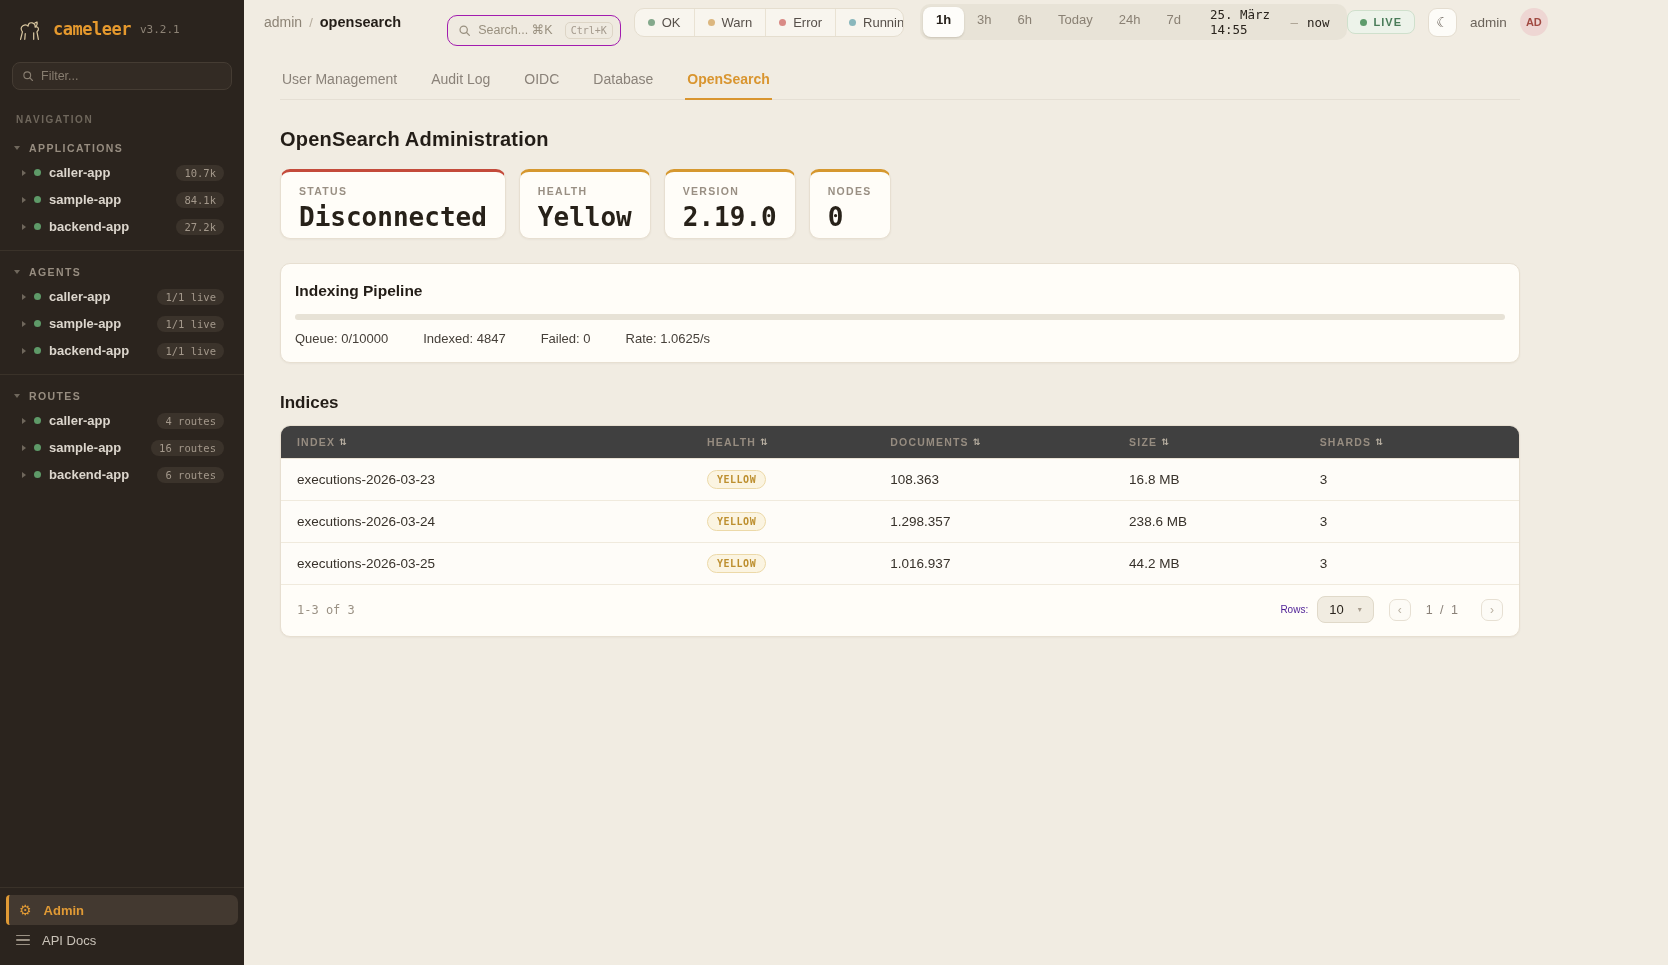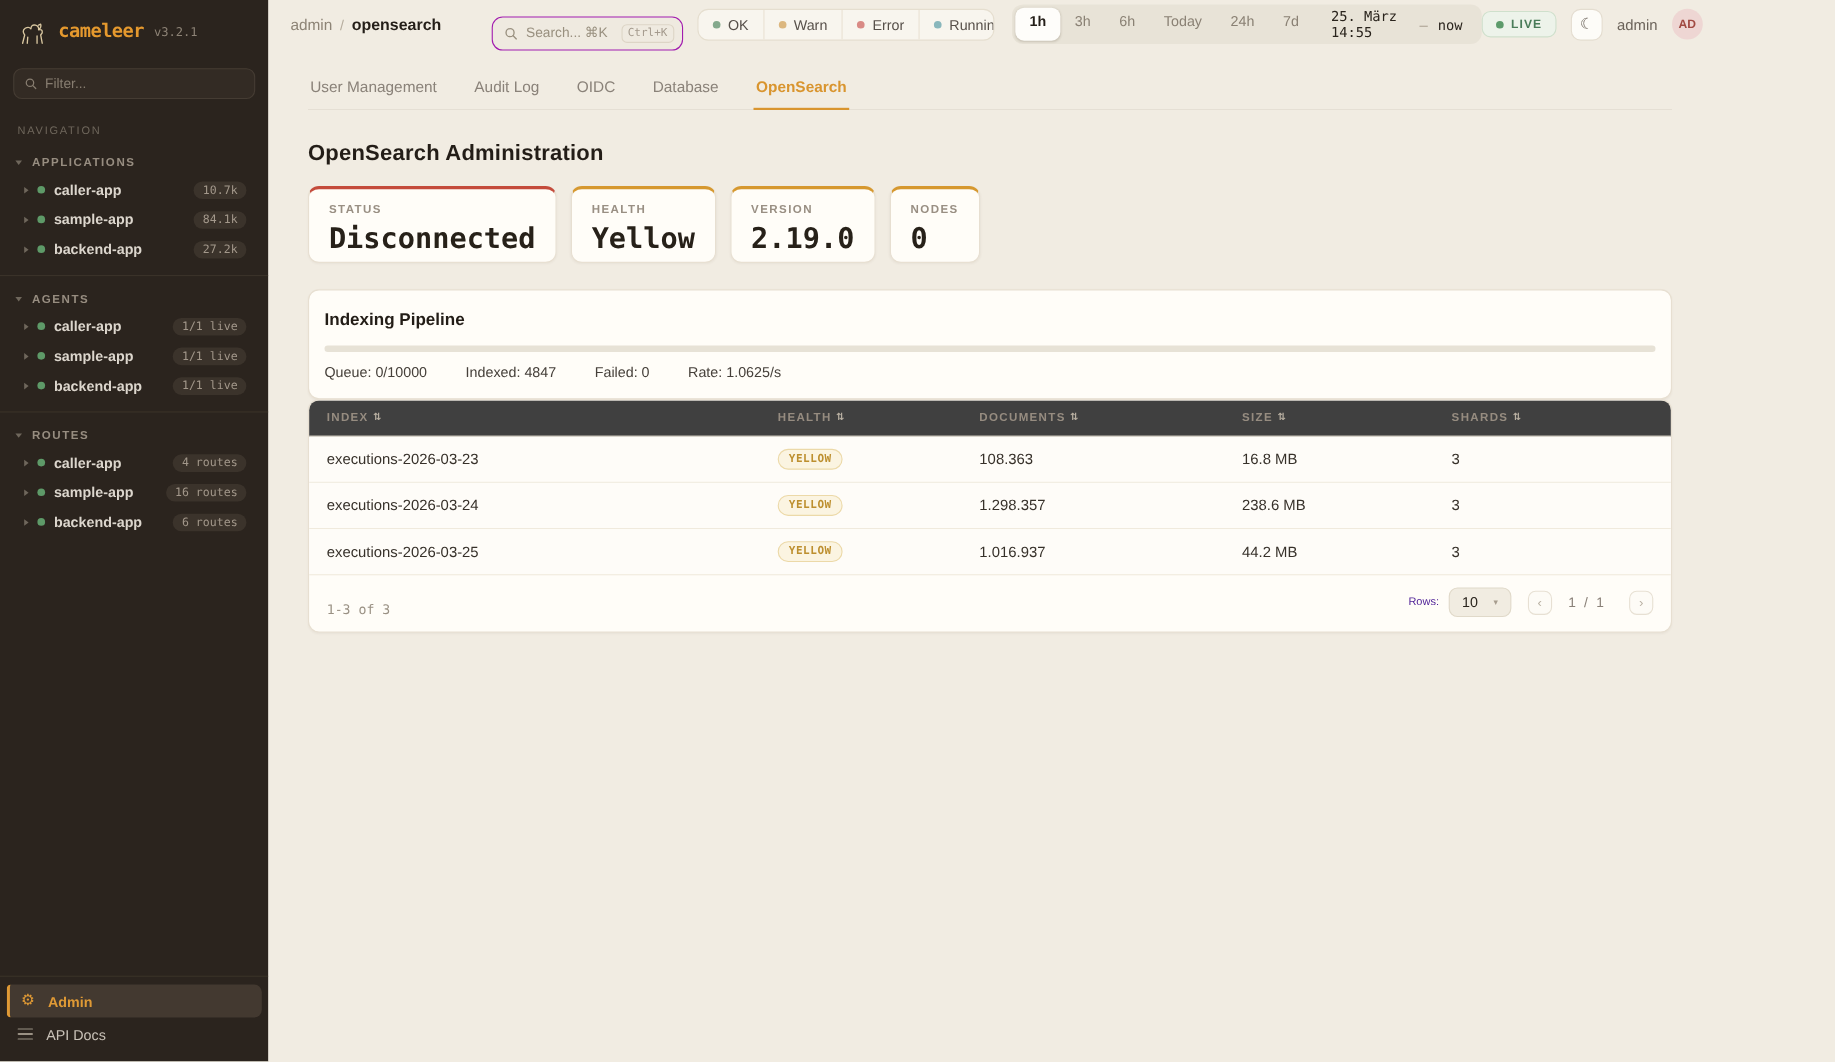--- a/index.html
+++ b/index.html
@@ -11,21 +11,21 @@
   
   .sidebar { width:244px; min-width:244px; background:#2b241e; display:flex; flex-direction:column; color:#d6d0c8; }
   .logo-row { display:flex; align-items:center; gap:9px; padding:14px 14px 12px 14px; }
   .logo-row svg { width:30px; height:30px; }
   .logo-name { font-family:"DejaVu Sans Mono","Liberation Mono",monospace; font-weight:bold; font-size:17px; color:#e5992e; letter-spacing:-0.5px; }
   .logo-ver { font-family:"DejaVu Sans Mono","Liberation Mono",monospace; font-size:11px; color:#8d8376; }
   .filter-wrap { margin:6px 12px 10px; background:#332b24; border:1px solid #453c33; border-radius:8px; display:flex; align-items:center; gap:7px; padding:6px 9px; }
   .filter-wrap svg { width:12px; height:12px; flex:0 0 auto; }
   .filter-wrap input { background:transparent; border:none; outline:none; color:#cfc8bd; font-size:12.5px; width:100%; font-family:inherit; }
   .filter-wrap input::placeholder { color:#877d70; }
-  .nav-label { font-size:10px; letter-spacing:1.6px; font-weight:normal; color:#6f675c; padding:14px 16px 4px; }
+  .nav-label { font-size:10px; letter-spacing:1.6px; font-weight:bold; color:#6f675c; padding:14px 16px 4px; }
   .nav-section { margin-top:8px; }
   .section-header { display:flex; align-items:center; gap:9px; padding:5px 14px; cursor:pointer; }
   .caret-down { width:0; height:0; border-left:3.5px solid transparent; border-right:3.5px solid transparent; border-top:4px solid #6f675c; }
   .section-label { font-size:10.5px; letter-spacing:1.4px; font-weight:bold; color:#978d80; }
   .nav-item { display:flex; align-items:center; gap:8px; padding:5px 20px 5px 22px; cursor:pointer; height:27px; }
   .tri-right { width:0; height:0; border-top:3.5px solid transparent; border-bottom:3.5px solid transparent; border-left:4px solid #6f675c; flex:0 0 auto; }
   .dot { width:7px; height:7px; border-radius:50%; background:#5e9a68; flex:0 0 auto; }
   .item-label { font-size:13px; font-weight:600; color:#dcd6cd; flex:1 1 auto; white-space:nowrap; }
   .item-badge { font-family:"DejaVu Sans Mono","Liberation Mono",monospace; font-size:10.5px; color:#a3988b; background:#3b332b; border-radius:999px; padding:2px 8px; white-space:nowrap; }
   .section-divider { height:1px; background:#3a3229; margin:10px 0 2px; }
@@ -85,21 +85,21 @@
 
   .indices-title { font-size:17px; font-weight:bold; color:#231d17; margin:30px 0 12px; }
   .tbl { overflow:hidden; }
   .tbl-header, .tbl-row { display:grid; grid-template-columns:34% 15.2% 19.8% 15.8% 15.2%; align-items:center; }
   .tbl-header { background:#404040; padding:10px 16px; border-bottom:1px solid #eae3d5; }
   .th { font-size:10.5px; letter-spacing:1.2px; font-weight:bold; color:#968c80; display:flex; align-items:center; gap:4px; cursor:pointer; }
   .sort-glyph { font-family:"DejaVu Sans","Liberation Sans",sans-serif; font-size:9px; color:#b9b0a2; }
   .tbl-row { padding:11px 16px; border-bottom:1px solid #f0eadd; background:#fefcf8; cursor:pointer; }
   .td { font-size:13.5px; color:#37312a; }
   .health-badge { display:inline-block; font-family:"DejaVu Sans Mono","Liberation Mono",monospace; font-size:10px; font-weight:bold; letter-spacing:.5px; color:#bd8f2f; background:#fbf4e1; border:1px solid #ecd9a8; border-radius:999px; padding:3px 9px; }
-  .tbl-footer { display:flex; align-items:flex-end; padding:11px 16px 13px; }
+  .tbl-footer { display:flex; align-items:center; padding:11px 16px 13px; }
   .range-text { font-family:"DejaVu Sans Mono","Liberation Mono",monospace; font-size:12px; color:#9a9184; }
   .footer-right { margin-left:auto; display:flex; align-items:center; gap:9px; }
   .rows-label { font-size:10px; color:#4c1d95; }
   .rows-select { display:flex; align-items:center; gap:14px; background:#f1ece1; border:1px solid #e0d9c9; border-radius:8px; padding:5px 11px; cursor:pointer; }
   .rows-value { font-size:13px; color:#2a241d; }
   .select-caret { font-size:8px; color:#a79d8e; }
   .pg-btn { width:22px; height:22px; border:1px solid #e7e0d3; background:#fdfbf6; border-radius:7px; display:flex; align-items:center; justify-content:center; color:#b9b0a2; font-size:12px; cursor:pointer; margin-left:6px; }
   .pg-indicator { font-size:12.5px; color:#8a8178; padding:0 6px; letter-spacing:2px; }
 </style>
 </head>
@@ -319,20 +319,21 @@
           <div class="progress-fill" style="width: 0%;"></div>
         </div>
         <div class="pipeline-stats">
           <span>Queue: 0/10000</span>
           <span>Indexed: 4847</span>
           <span>Failed: 0</span>
           <span>Rate: 1.0625/s</span>
         </div>
       </section>
 
+      <h2 class="indices-title">Indices</h2>
 
       <section class="panel tbl">
         <div class="tbl-header">
           <span class="th">
             <span>INDEX</span>
             <span class="sort-glyph">⇅</span>
           </span>
           <span class="th">
             <span>HEALTH</span>
             <span class="sort-glyph">⇅</span>

